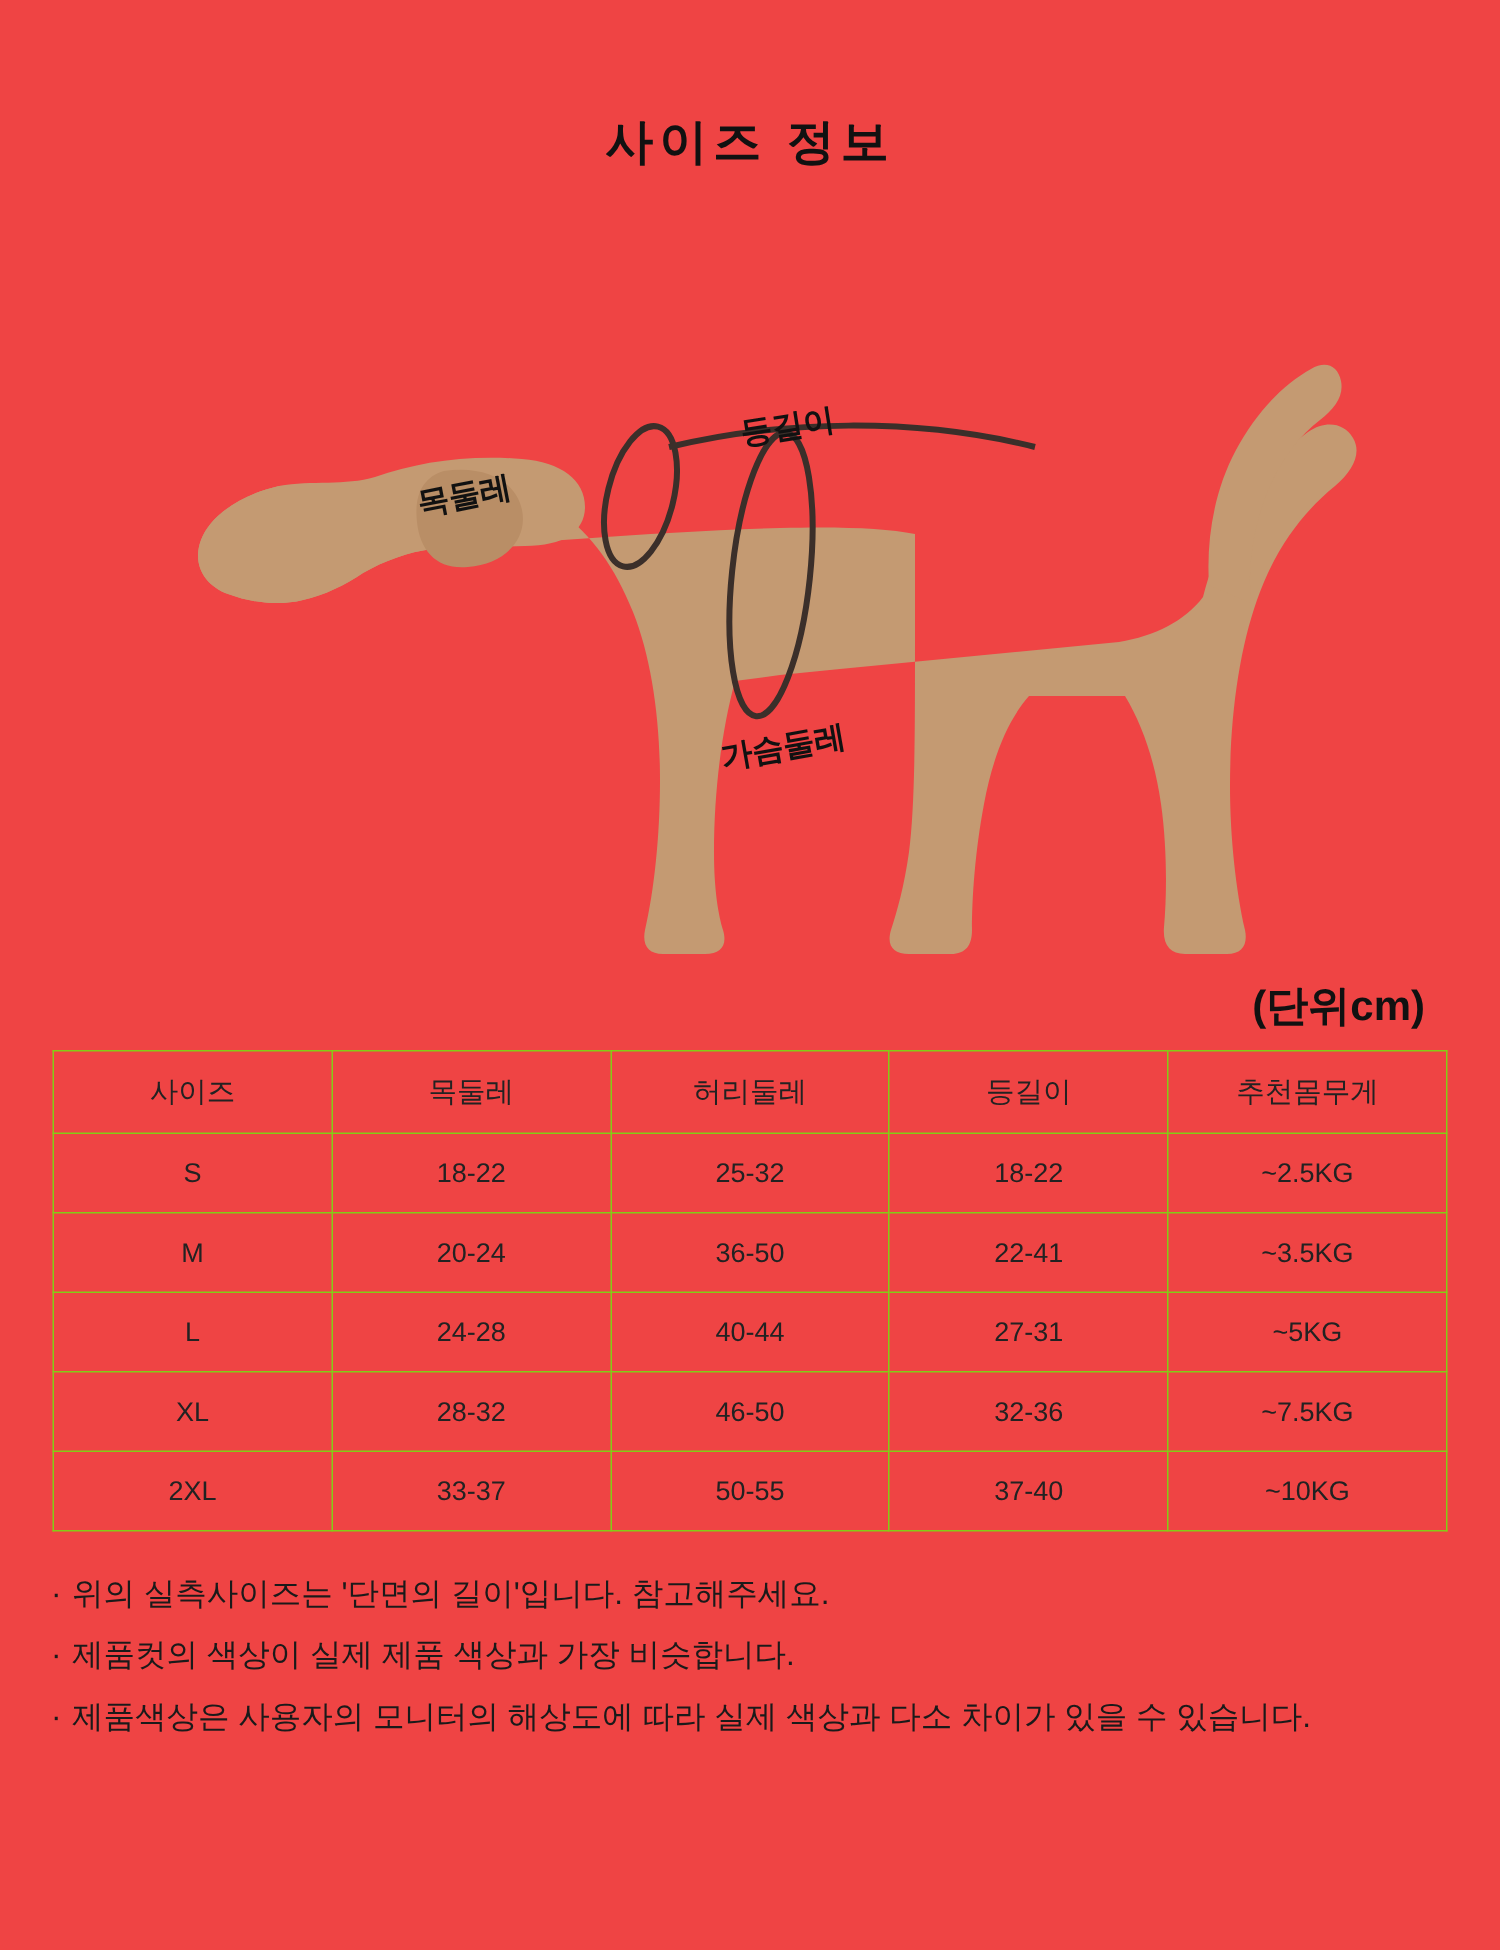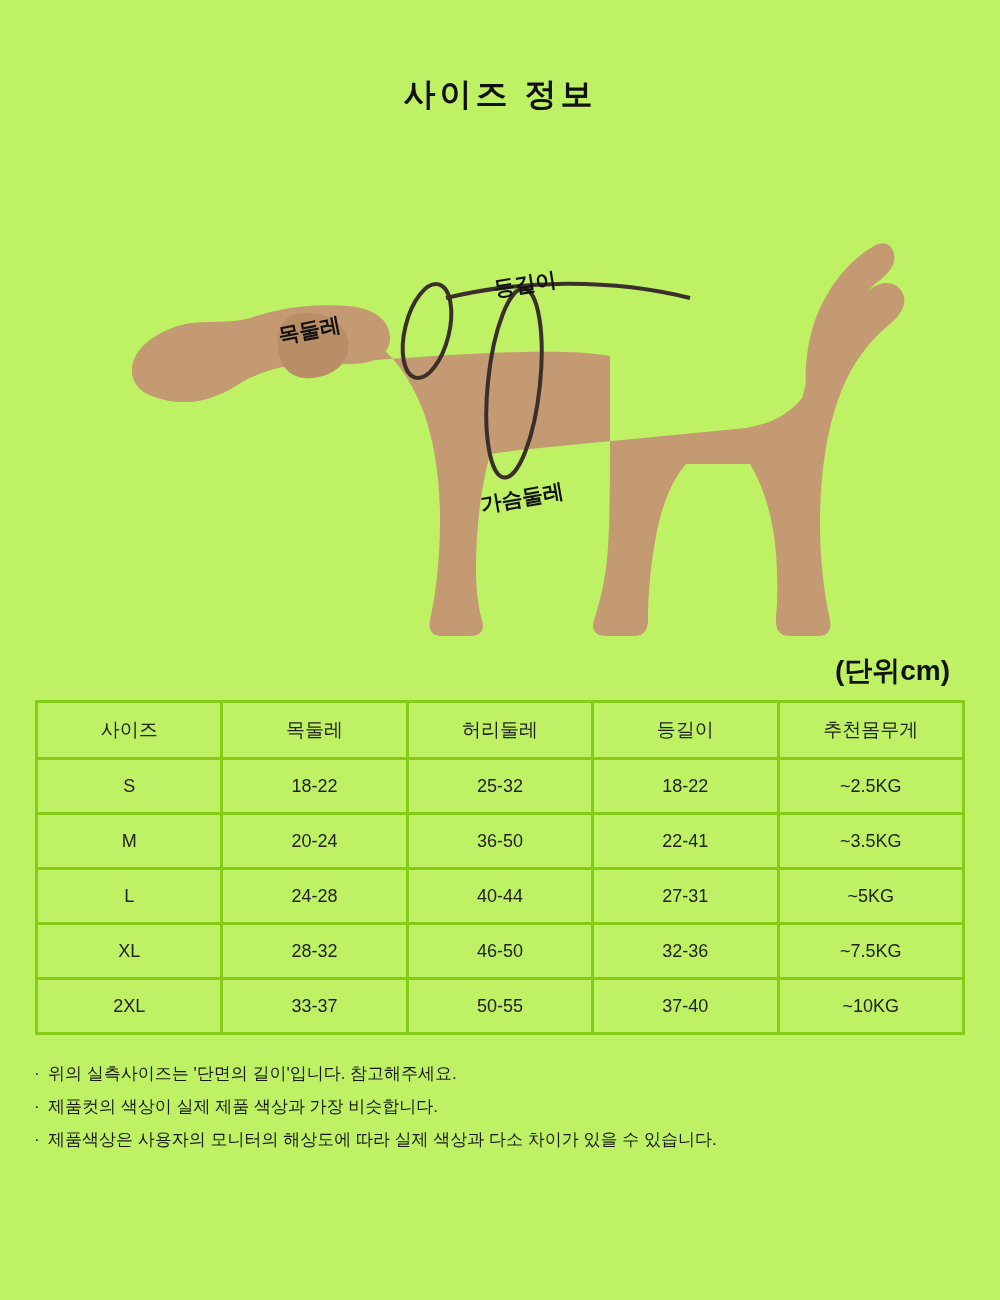--- a/index.html
+++ b/index.html
@@ -12,21 +12,21 @@
     height: 1300px;
     font-family: "Liberation Sans", sans-serif;
     color: #111111;
     position: relative;
     overflow: hidden;
   }
   .page {
     width: 1000px;
     height: 1300px;
     position: relative;
-    background: #bef264;
+    background: #ef4444;
   }
   .title {
     text-align: center;
     font-size: 32px;
     font-weight: 700;
     letter-spacing: 4px;
     color: #111111;
     padding-top: 78px;
     line-height: 1;
   }
@@ -49,38 +49,38 @@
     margin-top: 4px;
     margin-bottom: 10px;
   }
   table.size-table {
     border-collapse: collapse;
     width: 930px;
     margin: 0 auto;
     table-layout: fixed;
   }
   table.size-table td, table.size-table th {
-    border: 3px solid #84cc16;
+    border: 1px solid #84cc16;
     height: 50px;
     text-align: center;
     vertical-align: middle;
     font-size: 18px;
     font-weight: 400;
     color: #222222;
   }
   table.size-table thead th {
     font-weight: 400;
     font-size: 19px;
     height: 52px;
   }
   .notes {
     margin: 22px 0 0 34px;
   }
   .note {
-    font-size: 17px;
+    font-size: 21px;
     color: #1a1a1a;
     line-height: 1.95;
     white-space: nowrap;
   }
   .note .dot {
     display: inline-block;
     width: 14px;
   }
   .label-text {
     font-family: "Liberation Sans", sans-serif;

